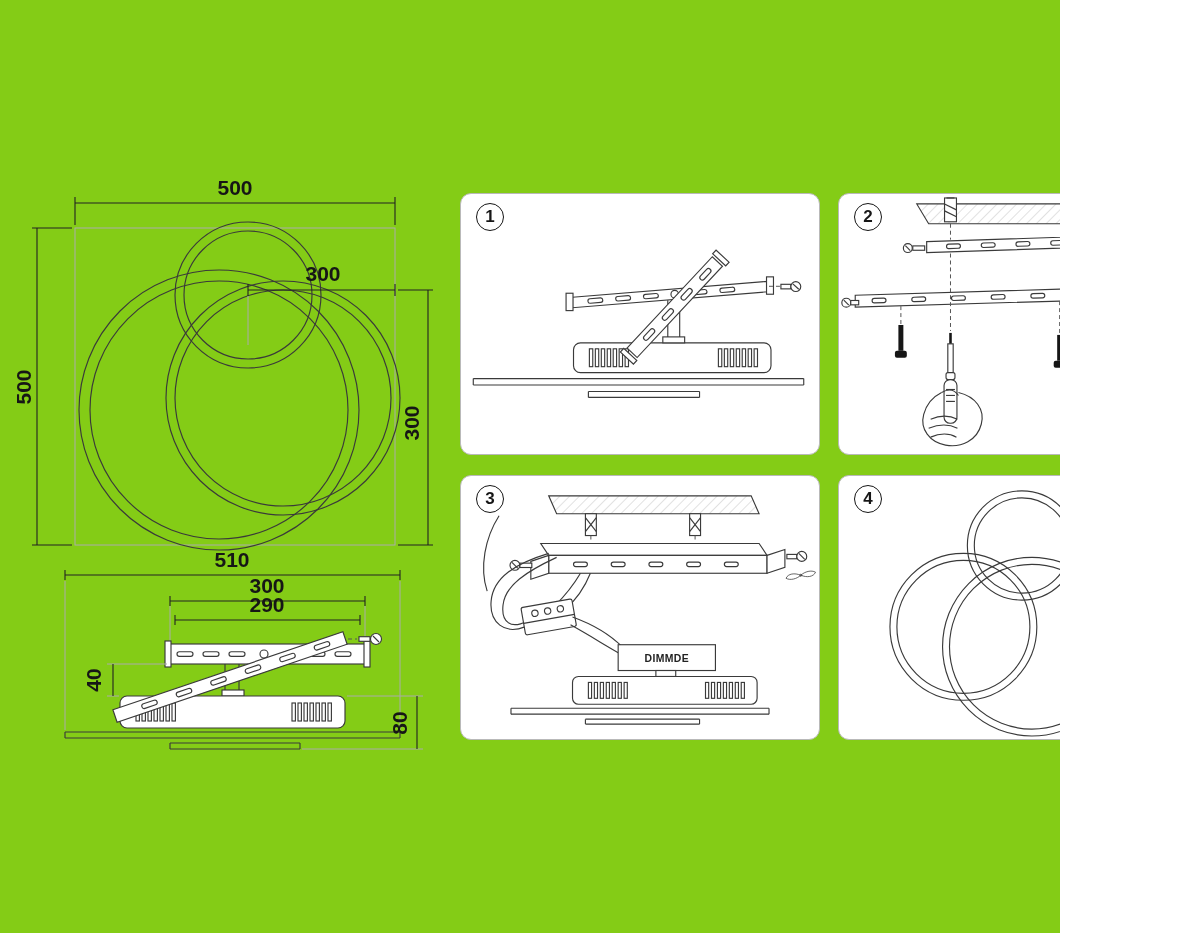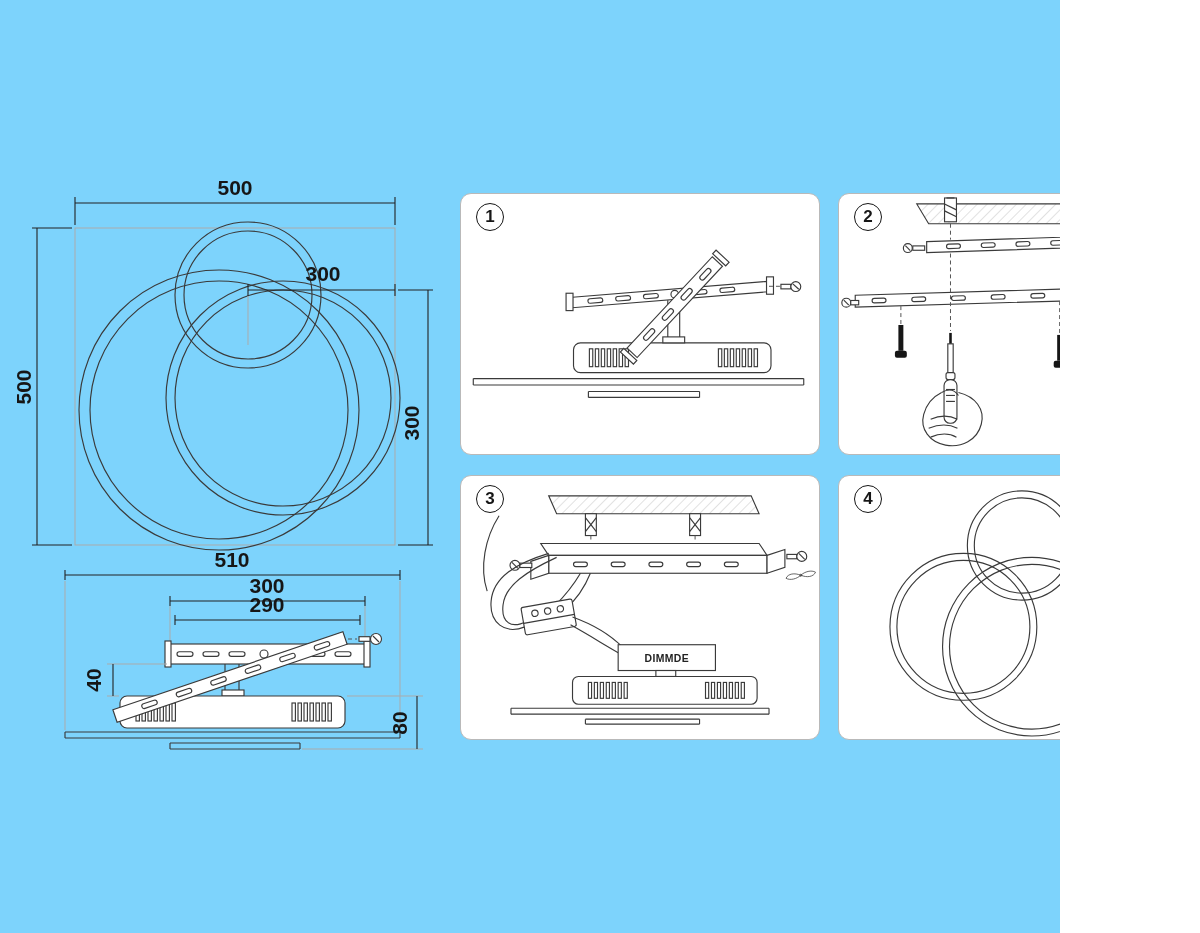--- a/index.html
+++ b/index.html
@@ -1,18 +1,18 @@
 <!DOCTYPE html>
 <html><head>
 <meta charset="utf-8">
 <style>
   * { margin:0; padding:0; box-sizing:border-box; }
   html,body { background:#ffffff; }
   .canvas {
-    position:relative; width:1060px; height:933px; background:#7dd3fc;
+    position:relative; width:1060px; height:933px; background:#84cc16;
     font-family:"Liberation Sans", sans-serif; overflow:hidden;
   }
   .abs { position:absolute; }
   .panel {
     position:absolute; border:1.6px solid #b9b9b9; border-radius:11px; background:#fff;
   }
   .panel > svg { position:absolute; left:0; top:0; width:100%; height:100%; }
   .badge {
     position:absolute; left:15px; top:9px; width:28px; height:28px;
     border:1.8px solid #161616; border-radius:50%; background:#fff;

